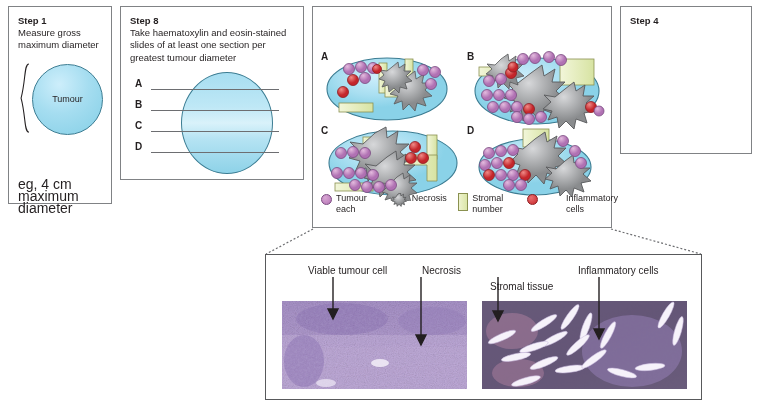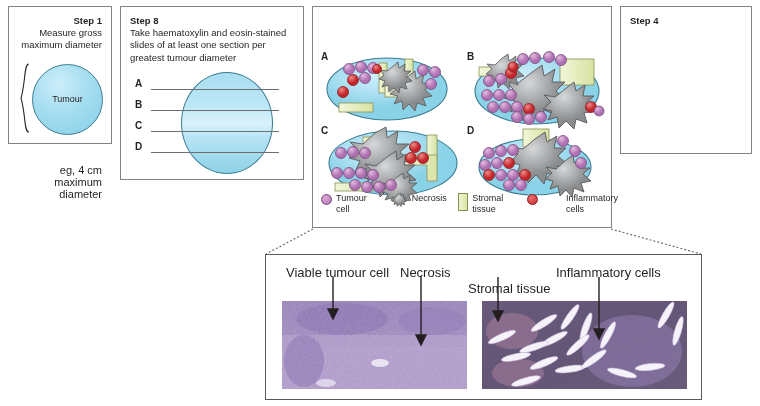--- a/index.html
+++ b/index.html
@@ -9,31 +9,31 @@
     color:#231f20;
   }
   .panel{
     position:absolute;border:1px solid #808285;background:#fff;box-sizing:border-box;
   }
   .step-title{font-weight:bold;font-size:9.5px;line-height:12px;}
   .step-body{font-size:9.5px;line-height:12.3px;}
   .pad{padding:8px 9px 0 9px;}
 
   
-  #panel-step1{left:8px;top:6px;width:104px;height:138px;text-align:right;}
+  #panel-step1{left:8px;top:6px;width:104px;height:198px;}
   .s1-figure{position:relative;height:104px;margin-top:6px;}
   .tumour-circle{
     position:absolute;left:23px;top:6px;width:69px;height:69px;border-radius:50%;
     background:radial-gradient(circle at 38% 28%, #cdeefb 0%, #a5ddf0 45%, #84cfe6 100%);
     border:1px solid #3b7c92;
     display:flex;align-items:center;justify-content:center;
   }
   .tumour-label{font-size:9px;color:#231f20;}
   .brace{position:absolute;left:8px;top:4px;width:14px;height:74px;}
-  .s1-note{font-size:11px;line-height:12.3px;padding:0 9px;margin-top:2px;}
+  .s1-note{font-size:14px;line-height:12.3px;padding:0 9px;margin-top:16px;}
 
   
   #panel-step2{left:120px;top:6px;width:184px;height:174px;}
   .s2-figure{position:relative;height:112px;margin-top:2px;}
   .s2-ellipse{
     position:absolute;left:60px;top:6px;width:90px;height:100px;border-radius:50%;
     background:linear-gradient(180deg,#a7def1 0%,#bfe8f6 34%,#d9f2fa 50%,#b5e3f3 66%,#8ed2e8 100%);
     border:1px solid #3b7c92;
   }
   .s2-line{position:absolute;height:1px;background:#6d6e71;left:30px;width:128px;}
@@ -53,21 +53,21 @@
   .lg-text{max-width:52px;}
   .dot-tumour{width:9px;height:9px;border-radius:50%;flex:0 0 auto;margin-top:1px;
     background:radial-gradient(circle at 35% 30%,#d9a8d4,#b473b5);border:1px solid #7a4a80;}
   .dot-infl{width:9px;height:9px;border-radius:50%;flex:0 0 auto;margin-top:1px;
     background:radial-gradient(circle at 35% 30%,#e87070,#c9262b);border:1px solid #8e1b1f;}
   .sw-stromal{width:8px;height:16px;flex:0 0 auto;background:linear-gradient(90deg,#eef3cf,#dbe6a8);
     border:1px solid #8a9150;}
 
   
   #panel-photos{left:265px;top:254px;width:437px;height:146px;border:1px solid #58595b;}
-  .photo-label{position:absolute;font-size:13px;color:#231f20;white-space:nowrap;}
+  .photo-label{position:absolute;font-size:10px;color:#231f20;white-space:nowrap;margin-left:22px;}
   .photo{position:absolute;top:46px;height:88px;border:0;}
   #photo-left{left:16px;width:185px;}
   #photo-right{left:216px;width:205px;}
   .connector{position:absolute;left:0;top:0;width:760px;height:406px;pointer-events:none;}
   svg{display:block;}
 </style>
 </head>
 <body>
 
 <div class="panel" id="panel-step1">
@@ -233,31 +233,31 @@
       <circle cx="56" cy="60" r="5.5" fill="url(#gTum)" stroke="#7a4a80" stroke-width=".8"></circle>
       <circle cx="98" cy="16" r="5.5" fill="url(#gTum)" stroke="#7a4a80" stroke-width=".8"></circle>
       <circle cx="110" cy="26" r="5.5" fill="url(#gTum)" stroke="#7a4a80" stroke-width=".8"></circle>
       <circle cx="116" cy="38" r="5.5" fill="url(#gTum)" stroke="#7a4a80" stroke-width=".8"></circle>
     </svg>
   </div>
 
   <div class="legend">
     <div class="legend-item">
       <span class="dot-tumour"></span>
-      <span class="lg-text"><span>Tumour</span><br><span>cell</span></span>
+      <span class="lg-text"><span>Tumour</span><br><span>each</span></span>
     </div>
     <div class="legend-item">
       <svg width="18" height="16" viewBox="0 0 18 16">
         <path d="M8 1 l2.5-1 .4 2.8 2.7-1.6 -.6 3.1 3.1 .2 -2 1.9 2.4 1.8 -2.9 .8 1 2.8 -3-1.3 -.5 2.9 -2.1-2.2 -1.8 2.1 -.6-2.9 -2.7 1 1.2-2.6 -2.9-.7 2.2-1.9 -1.9-2 3 .2z" fill="url(#gNec)" stroke="#58595b" stroke-width=".8"></path>
       </svg>
       <span class="lg-text">Necrosis</span>
     </div>
     <div class="legend-item">
       <span class="sw-stromal"></span>
-      <span class="lg-text"><span>Stromal</span><br><span>tissue</span></span>
+      <span class="lg-text"><span>Stromal</span><br><span>number</span></span>
     </div>
     <div class="legend-item" style="width:78px;gap:28px;">
       <span class="dot-infl"></span>
       <span class="lg-text" style="max-width:64px;"><span>Inflammatory</span><br><span>cells</span></span>
     </div>
   </div>
 </div>
 
 <div class="panel" id="panel-step4">
   <div class="pad">

